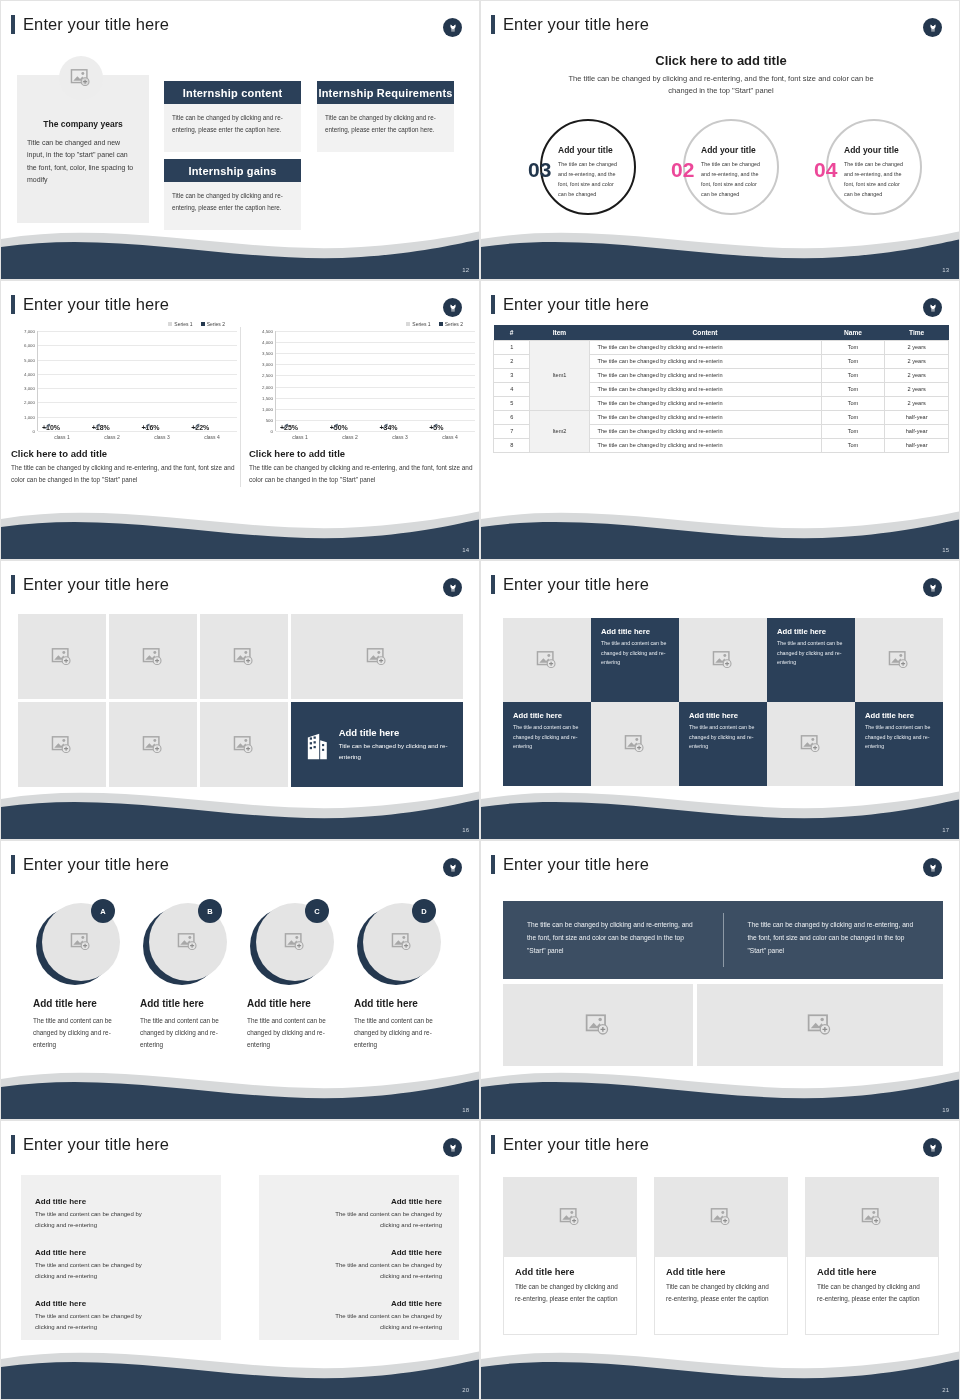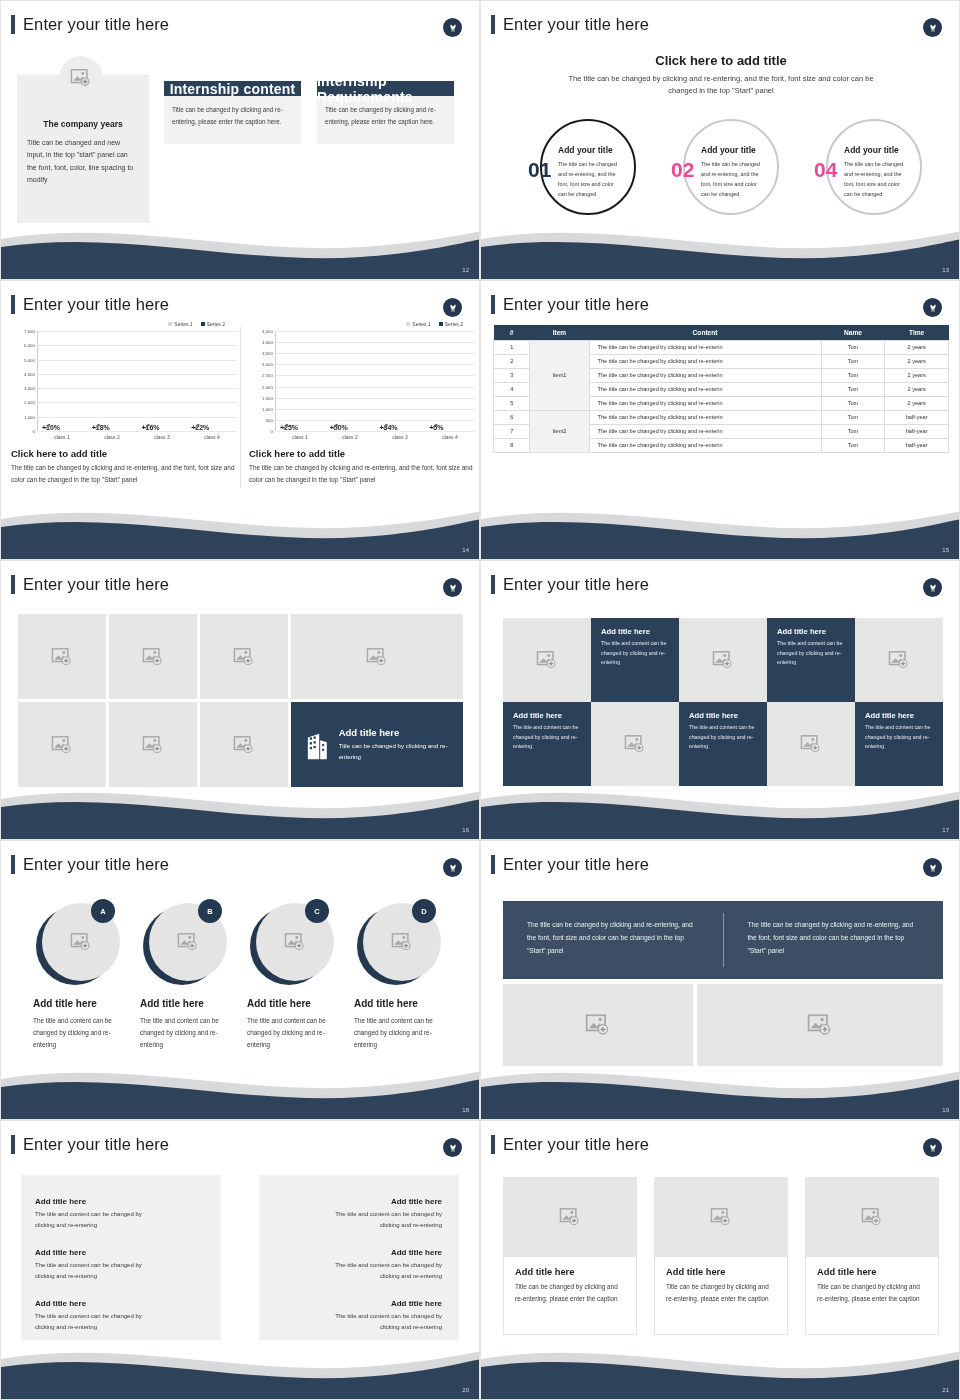--- a/index.html
+++ b/index.html
@@ -41,21 +41,21 @@
   .navy { background: #2b4059; color: #fff; }
   .imgicon { width: 22px; height: 20px; display: block; }
   .imgicon.lg { width: 26px; height: 24px; }
 
   
   .s12-left { position: absolute; left: 16px; top: 74px; width: 132px; height: 148px; background: #eeeeee; }
   .s12-circ { position: absolute; left: 58px; top: 55px; width: 44px; height: 44px; border-radius: 50%; background: #ededed; display: flex; align-items: center; justify-content: center; }
   .s12-cname { position: absolute; left: 16px; top: 118px; width: 132px; text-align: center; font-size: 8.5px; font-weight: bold; color: #1d1d1d; }
   .s12-ctext { position: absolute; left: 26px; top: 136px; width: 112px; font-size: 7px; line-height: 1.75; color: #3a3a3a; }
   .s12-card { position: absolute; width: 137px; }
-  .s12-card .hd { height: 15px; background: #2b4059; color: #fff; font-size: 14px; font-weight: bold; display: flex; align-items: center; justify-content: center; letter-spacing: .2px; }
+  .s12-card .hd { height: 23px; background: #2b4059; color: #fff; font-size: 11px; font-weight: bold; display: flex; align-items: center; justify-content: center; letter-spacing: .2px; }
   .s12-card .bd { height: 48px; background: #f2f2f2; padding: 8px 8px 0 8px; font-size: 6.3px; line-height: 1.85; color: #3a3a3a; }
 
   
   .s13-t { position: absolute; top: 52px; left: 0; width: 480px; text-align: center; font-size: 13px; font-weight: bold; color: #1d1d1d; }
   .s13-s { position: absolute; top: 72px; left: 80px; width: 320px; text-align: center; font-size: 7.5px; line-height: 1.65; color: #404040; }
   .s13-grp { position: absolute; top: 118px; width: 100px; height: 100px; }
   .s13-ring { position: absolute; left: 12px; top: 0; width: 96px; height: 96px; border-radius: 50%; border: 2px solid #1a1a1a; }
   .s13-ring.gray { border-color: #c9c9c9; }
   .s13-num { position: absolute; left: 0px; top: 40px; font-size: 21px; font-weight: bold; color: #22364c; line-height: 1; }
   .s13-num.gray { color: #ec4899; }
@@ -169,20 +169,24 @@
     <div class="s12-ctext">Title can be changed and new input, in the top "start" panel can the font, font, color, line spacing to modify</div>
 
     <div class="s12-card" style="left:163px; top:80px;">
       <div class="hd">Internship content</div>
       <div class="bd">Title can be changed by clicking and re-entering, please enter the caption here.</div>
     </div>
     <div class="s12-card" style="left:316px; top:80px;">
       <div class="hd">Internship Requirements</div>
       <div class="bd">Title can be changed by clicking and re-entering, please enter the caption here.</div>
     </div>
+    <div class="s12-card" style="left:163px; top:158px;">
+      <div class="hd">Internship gains</div>
+      <div class="bd">Title can be changed by clicking and re-entering, please enter the caption here.</div>
+    </div>
 
     <svg class="wave" viewBox="0 0 480 58" preserveAspectRatio="none">
       <path d="M0,18 C120,-2 240,34 360,26 C420,22 460,14 480,10 L480,58 L0,58 Z" fill="#d7d9da"></path>
       <path d="M0,26 C120,8 240,44 360,36 C420,32 460,22 480,18 L480,58 L0,58 Z" fill="#2e4259"></path>
     </svg>
     <div class="pgnum">12</div>
   </div>
 
   <div class="slide">
     <div class="s-head">
@@ -193,21 +197,21 @@
       <svg viewBox="0 0 24 24">
           <path fill="#fff" d="M6 4l1.6 3L9 5.6l1.2 2.2h3.4L15 5.6 16.4 7 18 4l-1 5.4c-.3 1.7-.8 2.6-2 3.6l-.4 6.4h-1.4l-.4-5.6h-1.6l-.4 5.6H9.4L9 13c-1.2-1-1.7-1.9-2-3.6L6 4z"></path>
         </svg>
     </div>
 
     <div class="s13-t">Click here to add title</div>
     <div class="s13-s">The title can be changed by clicking and re-entering, and the font, font size and color can be changed in the top "Start" panel</div>
 
     <div class="s13-grp" style="left:47px;">
       <div class="s13-ring"></div>
-      <div class="s13-num">01</div>
+      <div class="s13-num">03</div>
       <div class="s13-h">Add your title</div>
       <div class="s13-p">The title can be changed and re-entering, and the font, font size and color can be changed</div>
     </div>
     <div class="s13-grp" style="left:190px;">
       <div class="s13-ring gray"></div>
       <div class="s13-num gray">02</div>
       <div class="s13-h">Add your title</div>
       <div class="s13-p">The title can be changed and re-entering, and the font, font size and color can be changed</div>
     </div>
     <div class="s13-grp" style="left:333px;">

